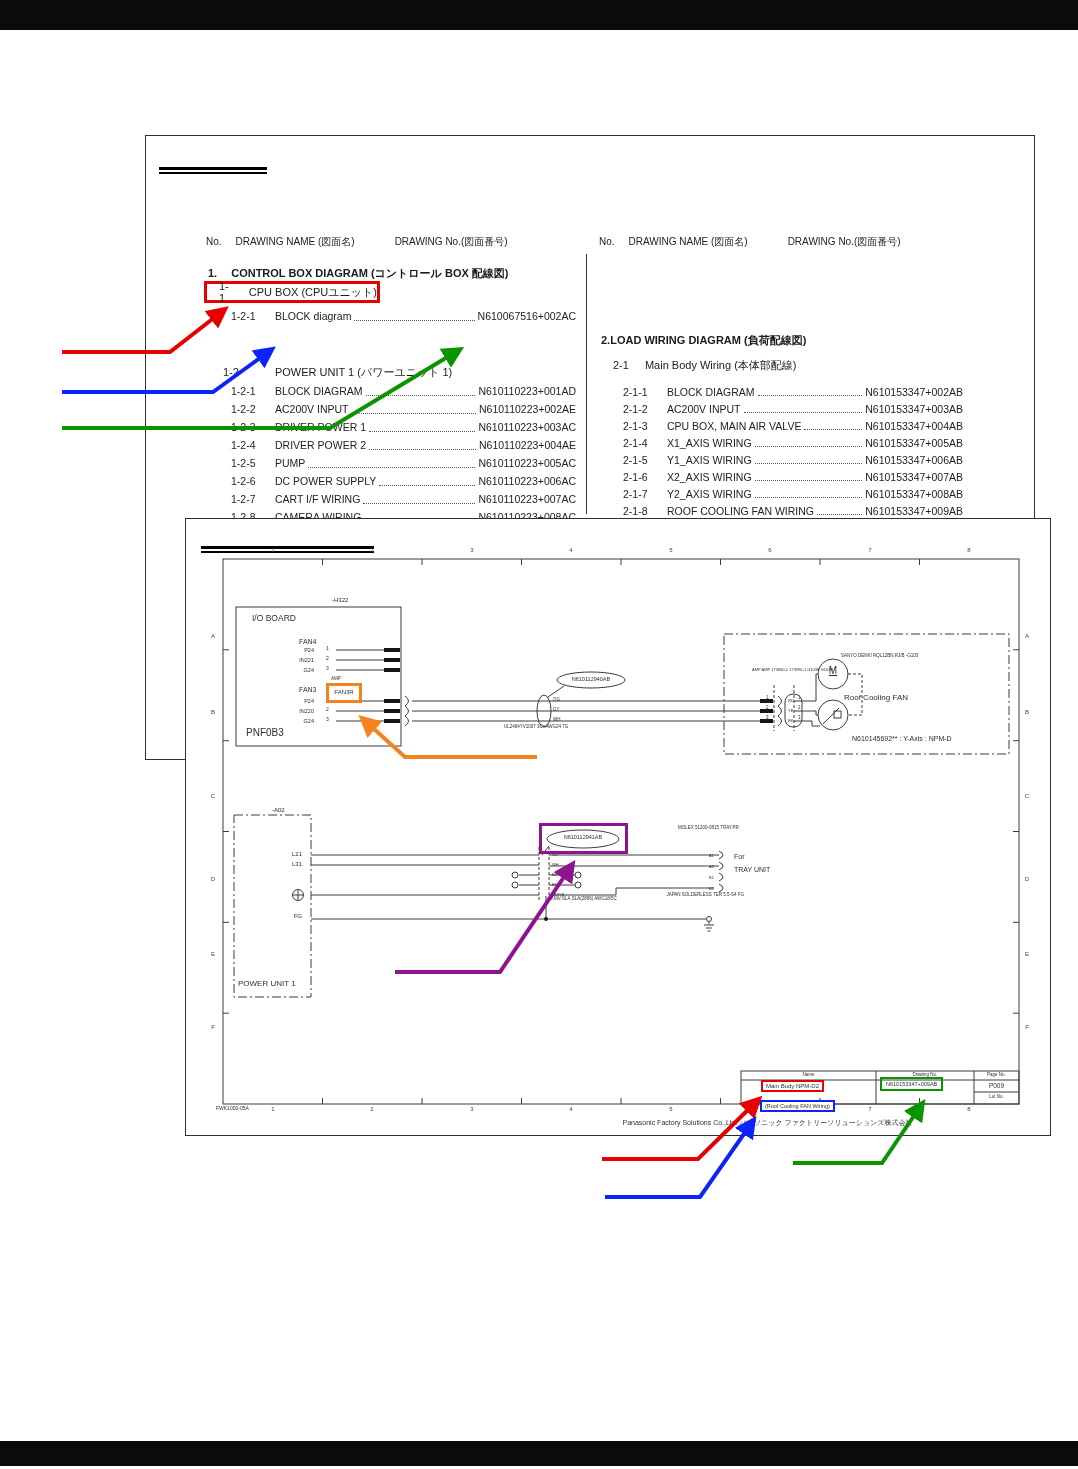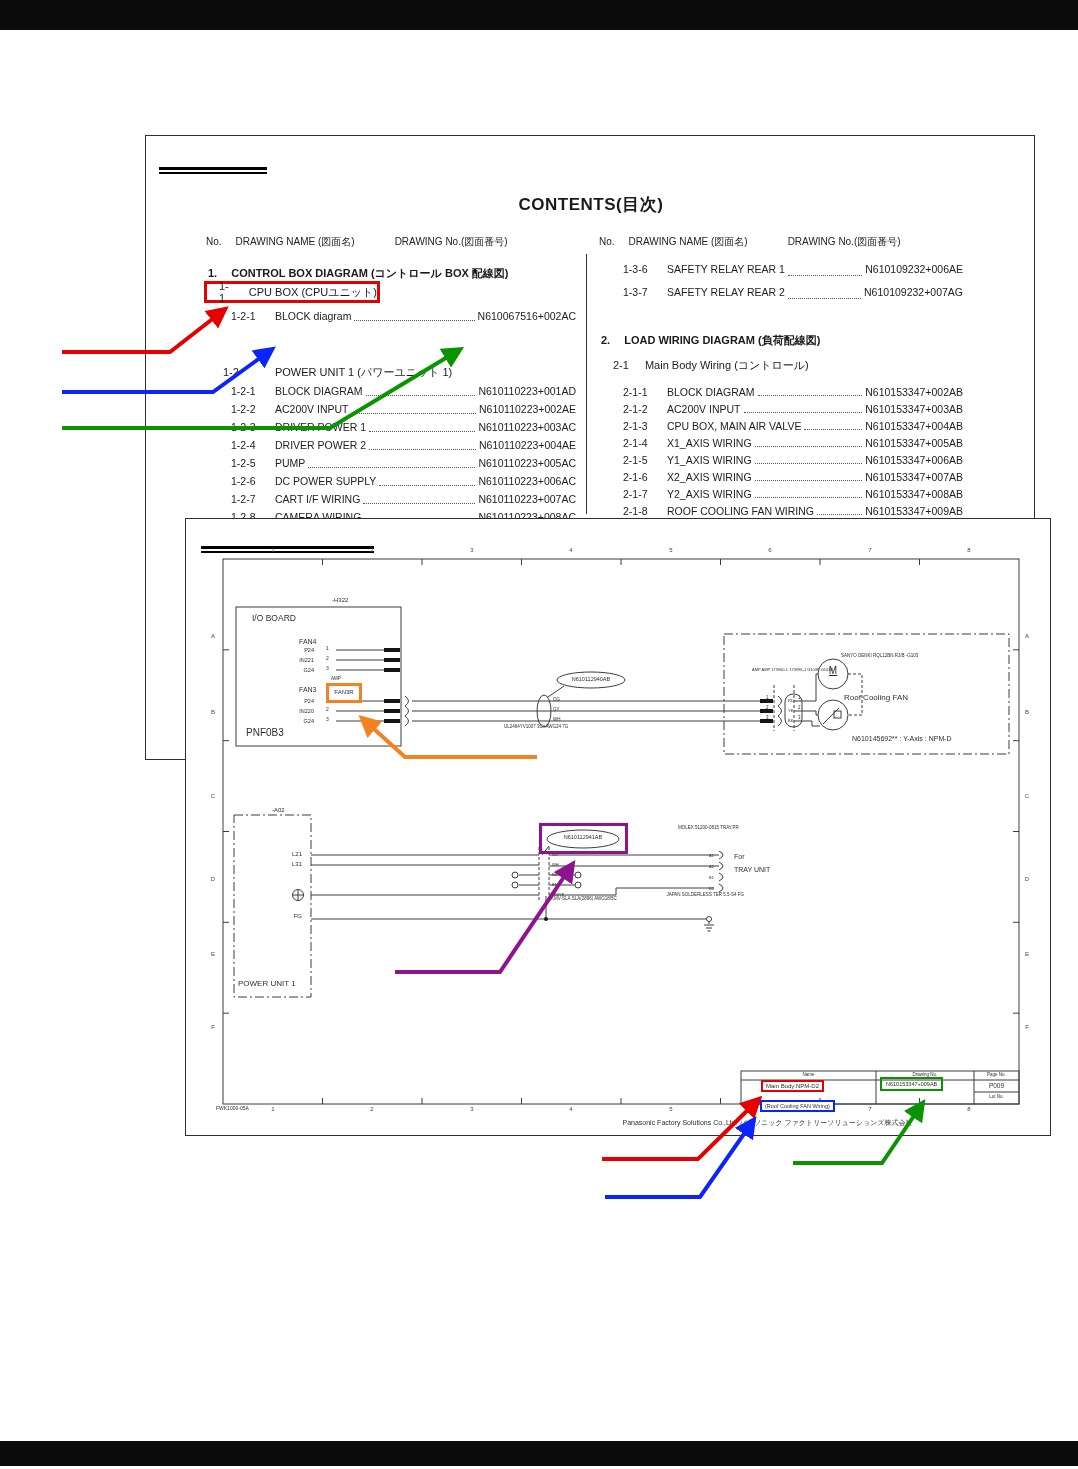--- a/index.html
+++ b/index.html
@@ -39,21 +39,20 @@
 </style>
 </head>
 <body>
 
 <div class="bar" id="bar-top" style="top:0;height:30px"></div>
 <div class="bar" id="bar-bottom" style="top:1441px;height:25px"></div>
 
 <div class="page" id="page1">
   <div class="a" style="left:13px;top:31px;width:108px;height:2px;border-top:3px solid #000;border-bottom:2px solid #000"></div>
 
-  <div class="a" style="left:0;top:57px;width:890px;text-align:center;font-size:17px;font-weight:bold;letter-spacing:.5px">CONTENTS(目次)</div>
 
   <div class="a hdr" style="left:60px;top:99px">
     <span>No.</span><span style="margin-left:14px">DRAWING NAME (図面名)</span><span style="margin-left:40px">DRAWING No.(図面番号)</span>
   </div>
   <div class="a hdr" style="left:453px;top:99px">
     <span>No.</span><span style="margin-left:14px">DRAWING NAME (図面名)</span><span style="margin-left:40px">DRAWING No.(図面番号)</span>
   </div>
 
   <div class="a sect" style="left:62px;top:130px">
     <span>1.</span><span style="margin-left:14px">CONTROL BOX DIAGRAM (コントロール BOX 配線図)</span>
@@ -133,42 +132,26 @@
       <div class="trow">
         <span class="tno">1-2-8</span>
         <span class="tnm">CAMERA WIRING</span>
         <span class="lead"></span>
         <span class="tnum">N610110223+008AC</span>
       </div>
     </div>
 
   <div class="a" style="left:440px;top:118px;height:260px;border-left:1px solid #333"></div>
 
-  <div class="a rows23" style="left:477px;top:121px;width:340px">
-
-      <div class="trow">
-        <span class="tno">1-3-6</span>
-        <span class="tnm">SAFETY RELAY REAR 1</span>
-        <span class="lead"></span>
-        <span class="tnum">N610109232+006AE</span>
-      </div>
-
-      <div class="trow">
-        <span class="tno">1-3-7</span>
-        <span class="tnm">SAFETY RELAY REAR 2</span>
-        <span class="lead"></span>
-        <span class="tnum">N610109232+007AG</span>
-      </div>
-    </div>
 
   <div class="a sect" style="left:455px;top:197px">
-    <span>2.</span><span style="margin-left:14px">LOAD WIRING DIAGRAM (負荷配線図)</span>
+    <span>2.</span><span style="">LOAD WIRING DIAGRAM (負荷配線図)</span>
   </div>
   <div class="a sub" style="left:467px;top:222px">
-    <span>2-1</span><span style="margin-left:16px">Main Body Wiring (コントロール)</span>
+    <span>2-1</span><span style="margin-left:16px">Main Body Wiring (本体部配線)</span>
   </div>
 
   <div class="a rows17" style="left:477px;top:247px;width:340px">
 
       <div class="trow">
         <span class="tno">2-1-1</span>
         <span class="tnm">BLOCK DIAGRAM</span>
         <span class="lead"></span>
         <span class="tnum">N610153347+002AB</span>
       </div>

